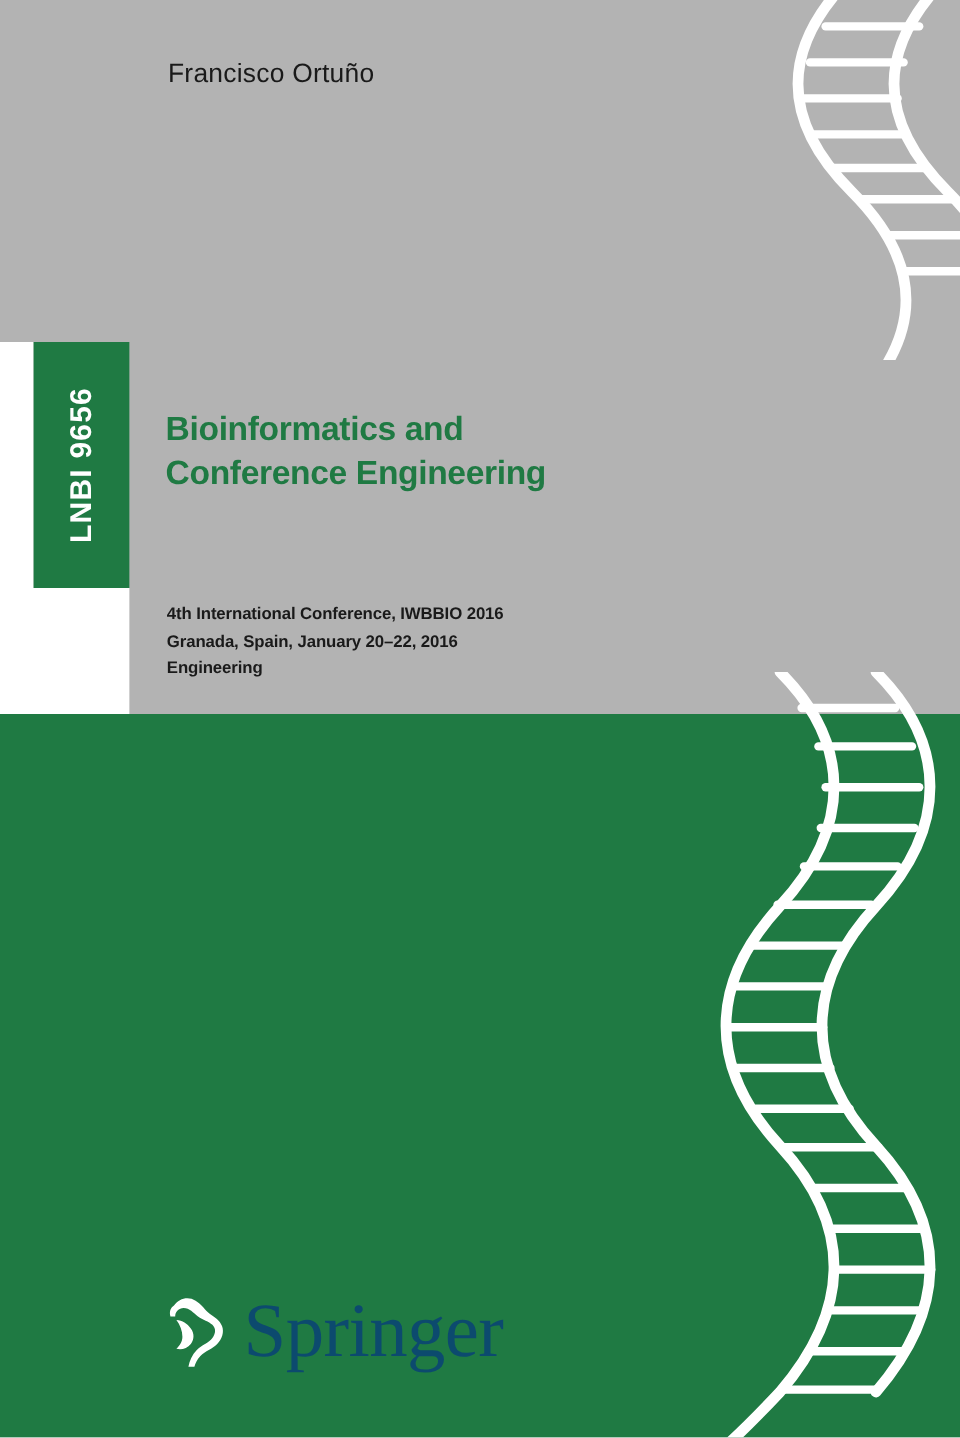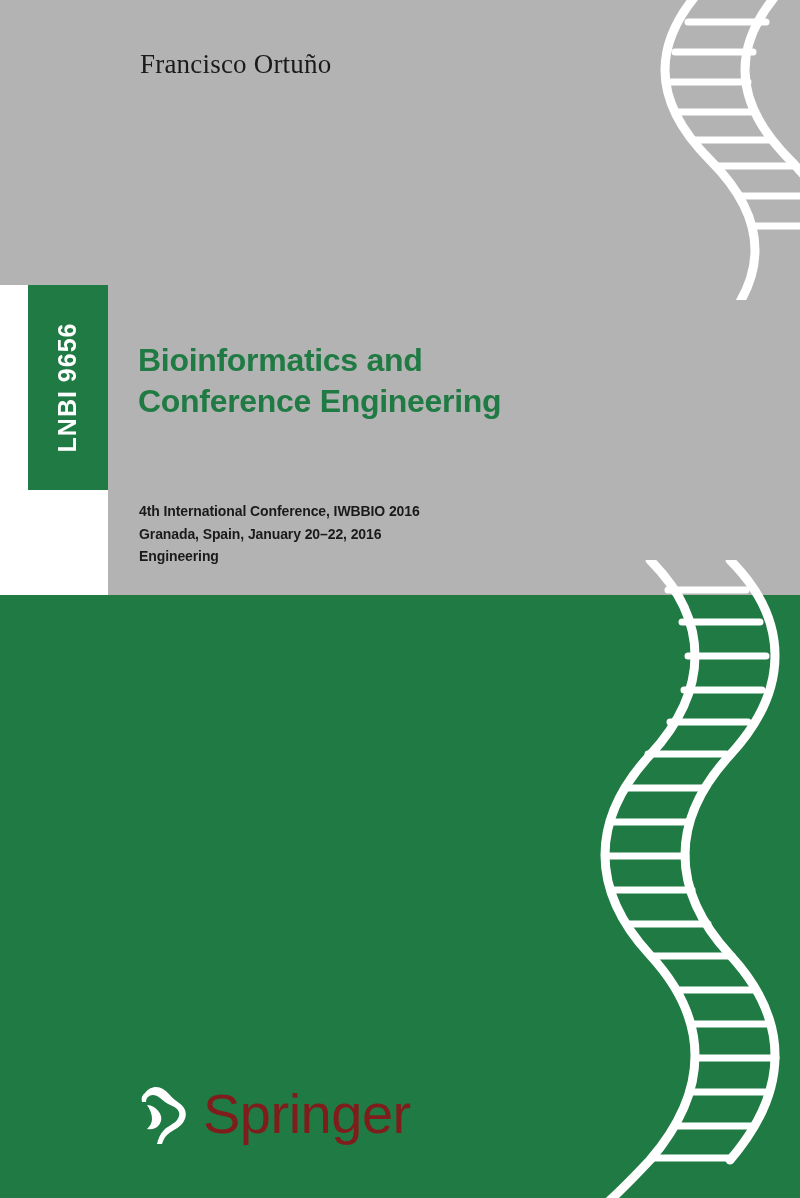--- a/index.html
+++ b/index.html
@@ -69,22 +69,22 @@
   .dna-bottom {
     position: absolute;
     left: 560px; top: 560px;
     width: 250px; height: 640px;
   }
   
   .editors {
     position: absolute;
     left: 140px; top: 45px;
     color: #1a1a1a;
-    font-family: Liberation Serif, serif;
-    font-size: 27px;
+    font-family: Liberation Sans, sans-serif;
+    font-size: 22px;
     line-height: 1.42;
     letter-spacing: 0.2px;
   }
   
   .series {
     position: absolute;
     left: 28px; top: 285px;
     width: 80px; height: 205px;
     display: flex;
     align-items: center;
@@ -97,21 +97,21 @@
     font-size: 25px;
     font-weight: bold;
     letter-spacing: 1px;
   }
   
   .title {
     position: absolute;
     left: 138px; top: 340px;
     width: 620px;
     color: #1f7a43;
-    font-size: 32px;
+    font-size: 28px;
     font-weight: bold;
     line-height: 1.28;
     letter-spacing: -0.3px;
   }
   
   .subtitle {
     position: absolute;
     left: 139px; top: 500px;
     width: 600px;
     color: #1a1a1a;
@@ -126,23 +126,23 @@
     left: 135px; bottom: 52px;
     display: flex;
     align-items: center;
     gap: 10px;
   }
   .springer-logo {
     width: 58px;
     height: 62px;
   }
   .springer-word {
-    color: #7f1d1d;
-    font-family: Liberation Sans, sans-serif;
-    font-size: 56px;
+    color: #0c4a6e;
+    font-family: Liberation Serif, serif;
+    font-size: 64px;
     letter-spacing: -0.5px;
   }
 </style>
 </head>
 <body>
 
 <div class="cover">
 
   <div class="grey-top"></div>
   <div class="white-strip-left"></div>

